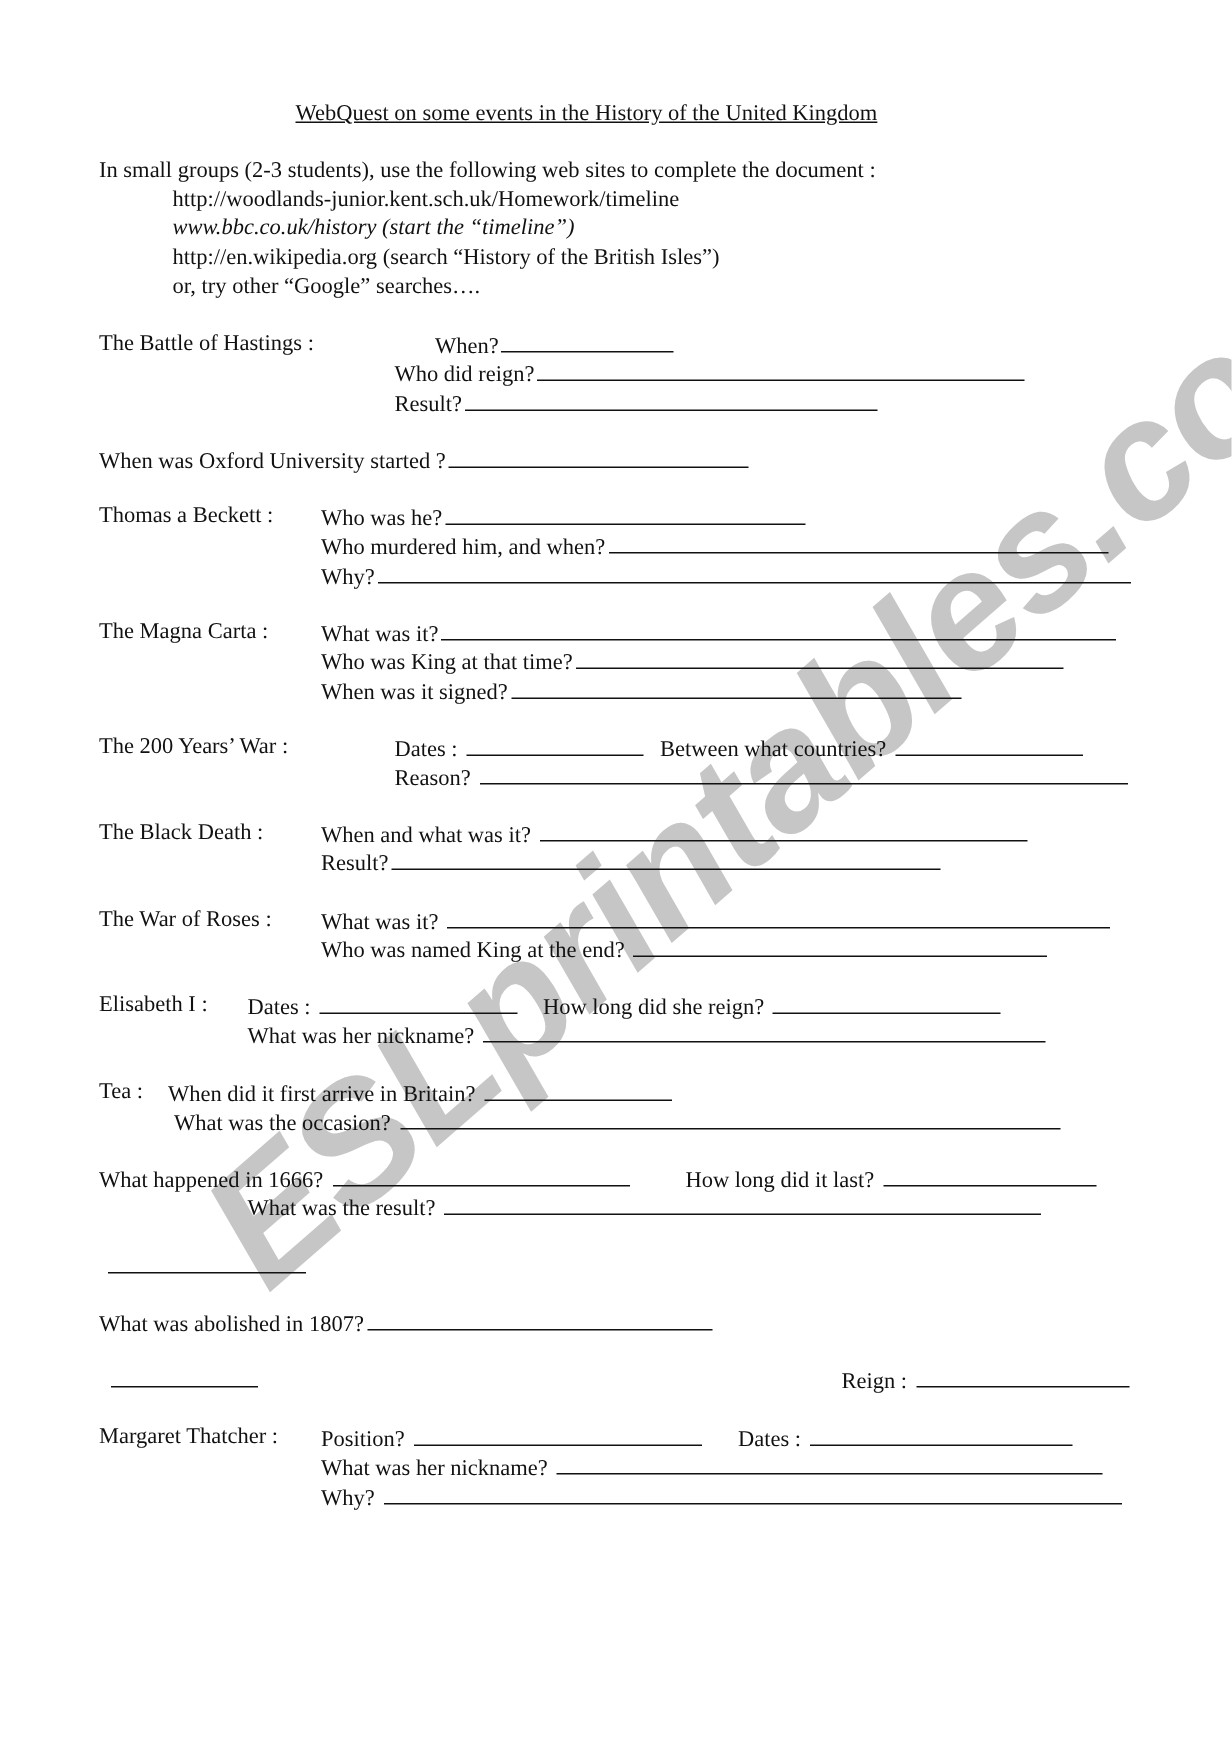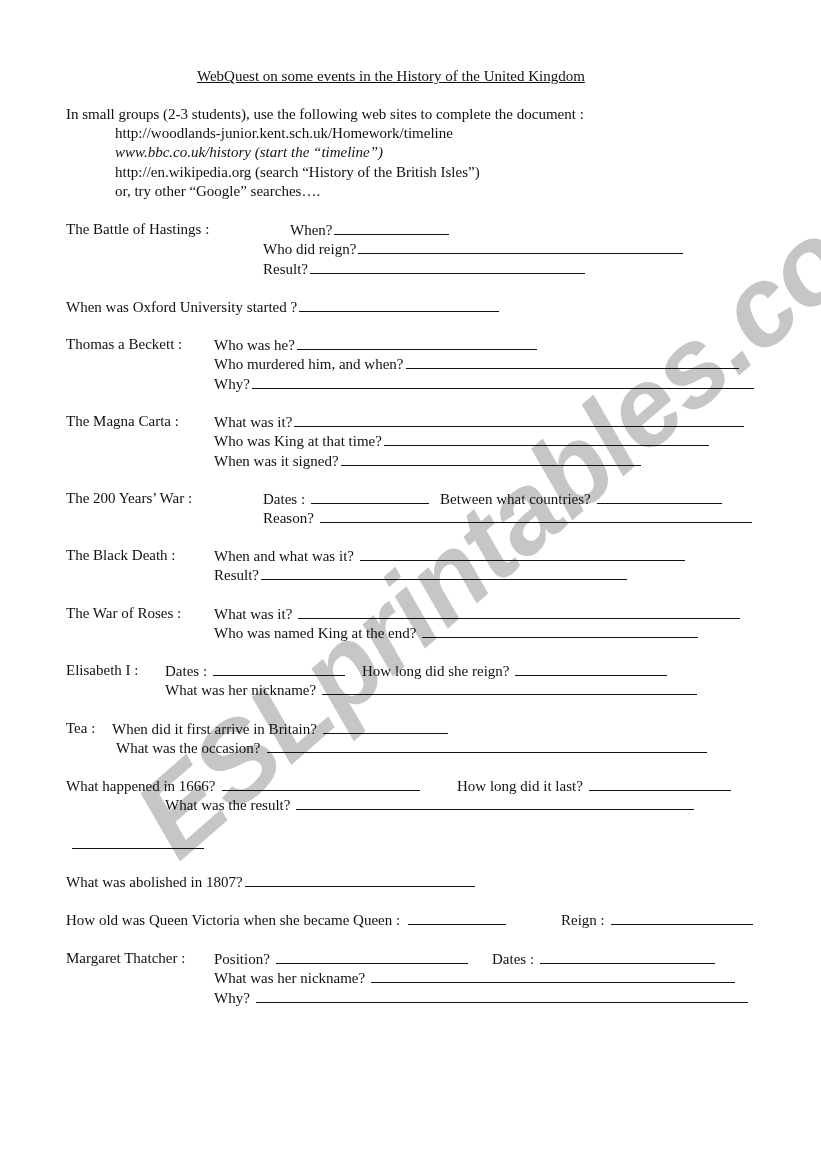--- a/index.html
+++ b/index.html
@@ -66,20 +66,20 @@
 <div class="t" style="left:116px;top:738px;"><span>What was the occasion?</span><span class="blank" style="width:440px;margin-left:6px"></span></div>
 
 <div class="t" style="left:66px;top:776px;"><span>What happened in 1666?</span><span class="blank" style="width:198px;margin-left:6px"></span></div>
 <div class="t" style="left:457px;top:776px;"><span>How long did it last?</span><span class="blank" style="width:142px;margin-left:6px"></span></div>
 <div class="t" style="left:165px;top:795px;"><span>What was the result?</span><span class="blank" style="width:398px;margin-left:6px"></span></div>
 
 <div class="t" style="left:66px;top:834px;"><span class="blank" style="width:132px;margin-left:6px"></span></div>
 
 <div class="t" style="left:66px;top:872px;"><span>What was abolished in 1807?</span><span class="blank" style="width:230px"></span></div>
 
-<div class="t" style="left:66px;top:910px;"><span>How old was Queen Victoria when she became Queen :</span><span class="blank" style="width:98px;margin-left:8px"></span></div>
+<div class="t" style="left:66px;top:910px;"><span class="blank" style="width:98px;margin-left:8px"></span></div>
 <div class="t" style="left:561px;top:910px;"><span>Reign :</span><span class="blank" style="width:142px;margin-left:6px"></span></div>
 
 <div class="t" style="left:66px;top:949px;">Margaret Thatcher :</div>
 <div class="t" style="left:214px;top:949px;"><span>Position?</span><span class="blank" style="width:192px;margin-left:6px"></span></div>
 <div class="t" style="left:492px;top:949px;"><span>Dates :</span><span class="blank" style="width:175px;margin-left:6px"></span></div>
 <div class="t" style="left:214px;top:968px;"><span>What was her nickname?</span><span class="blank" style="width:364px;margin-left:6px"></span></div>
 <div class="t" style="left:214px;top:988px;"><span>Why?</span><span class="blank" style="width:492px;margin-left:6px"></span></div>
 
 </body></html>

